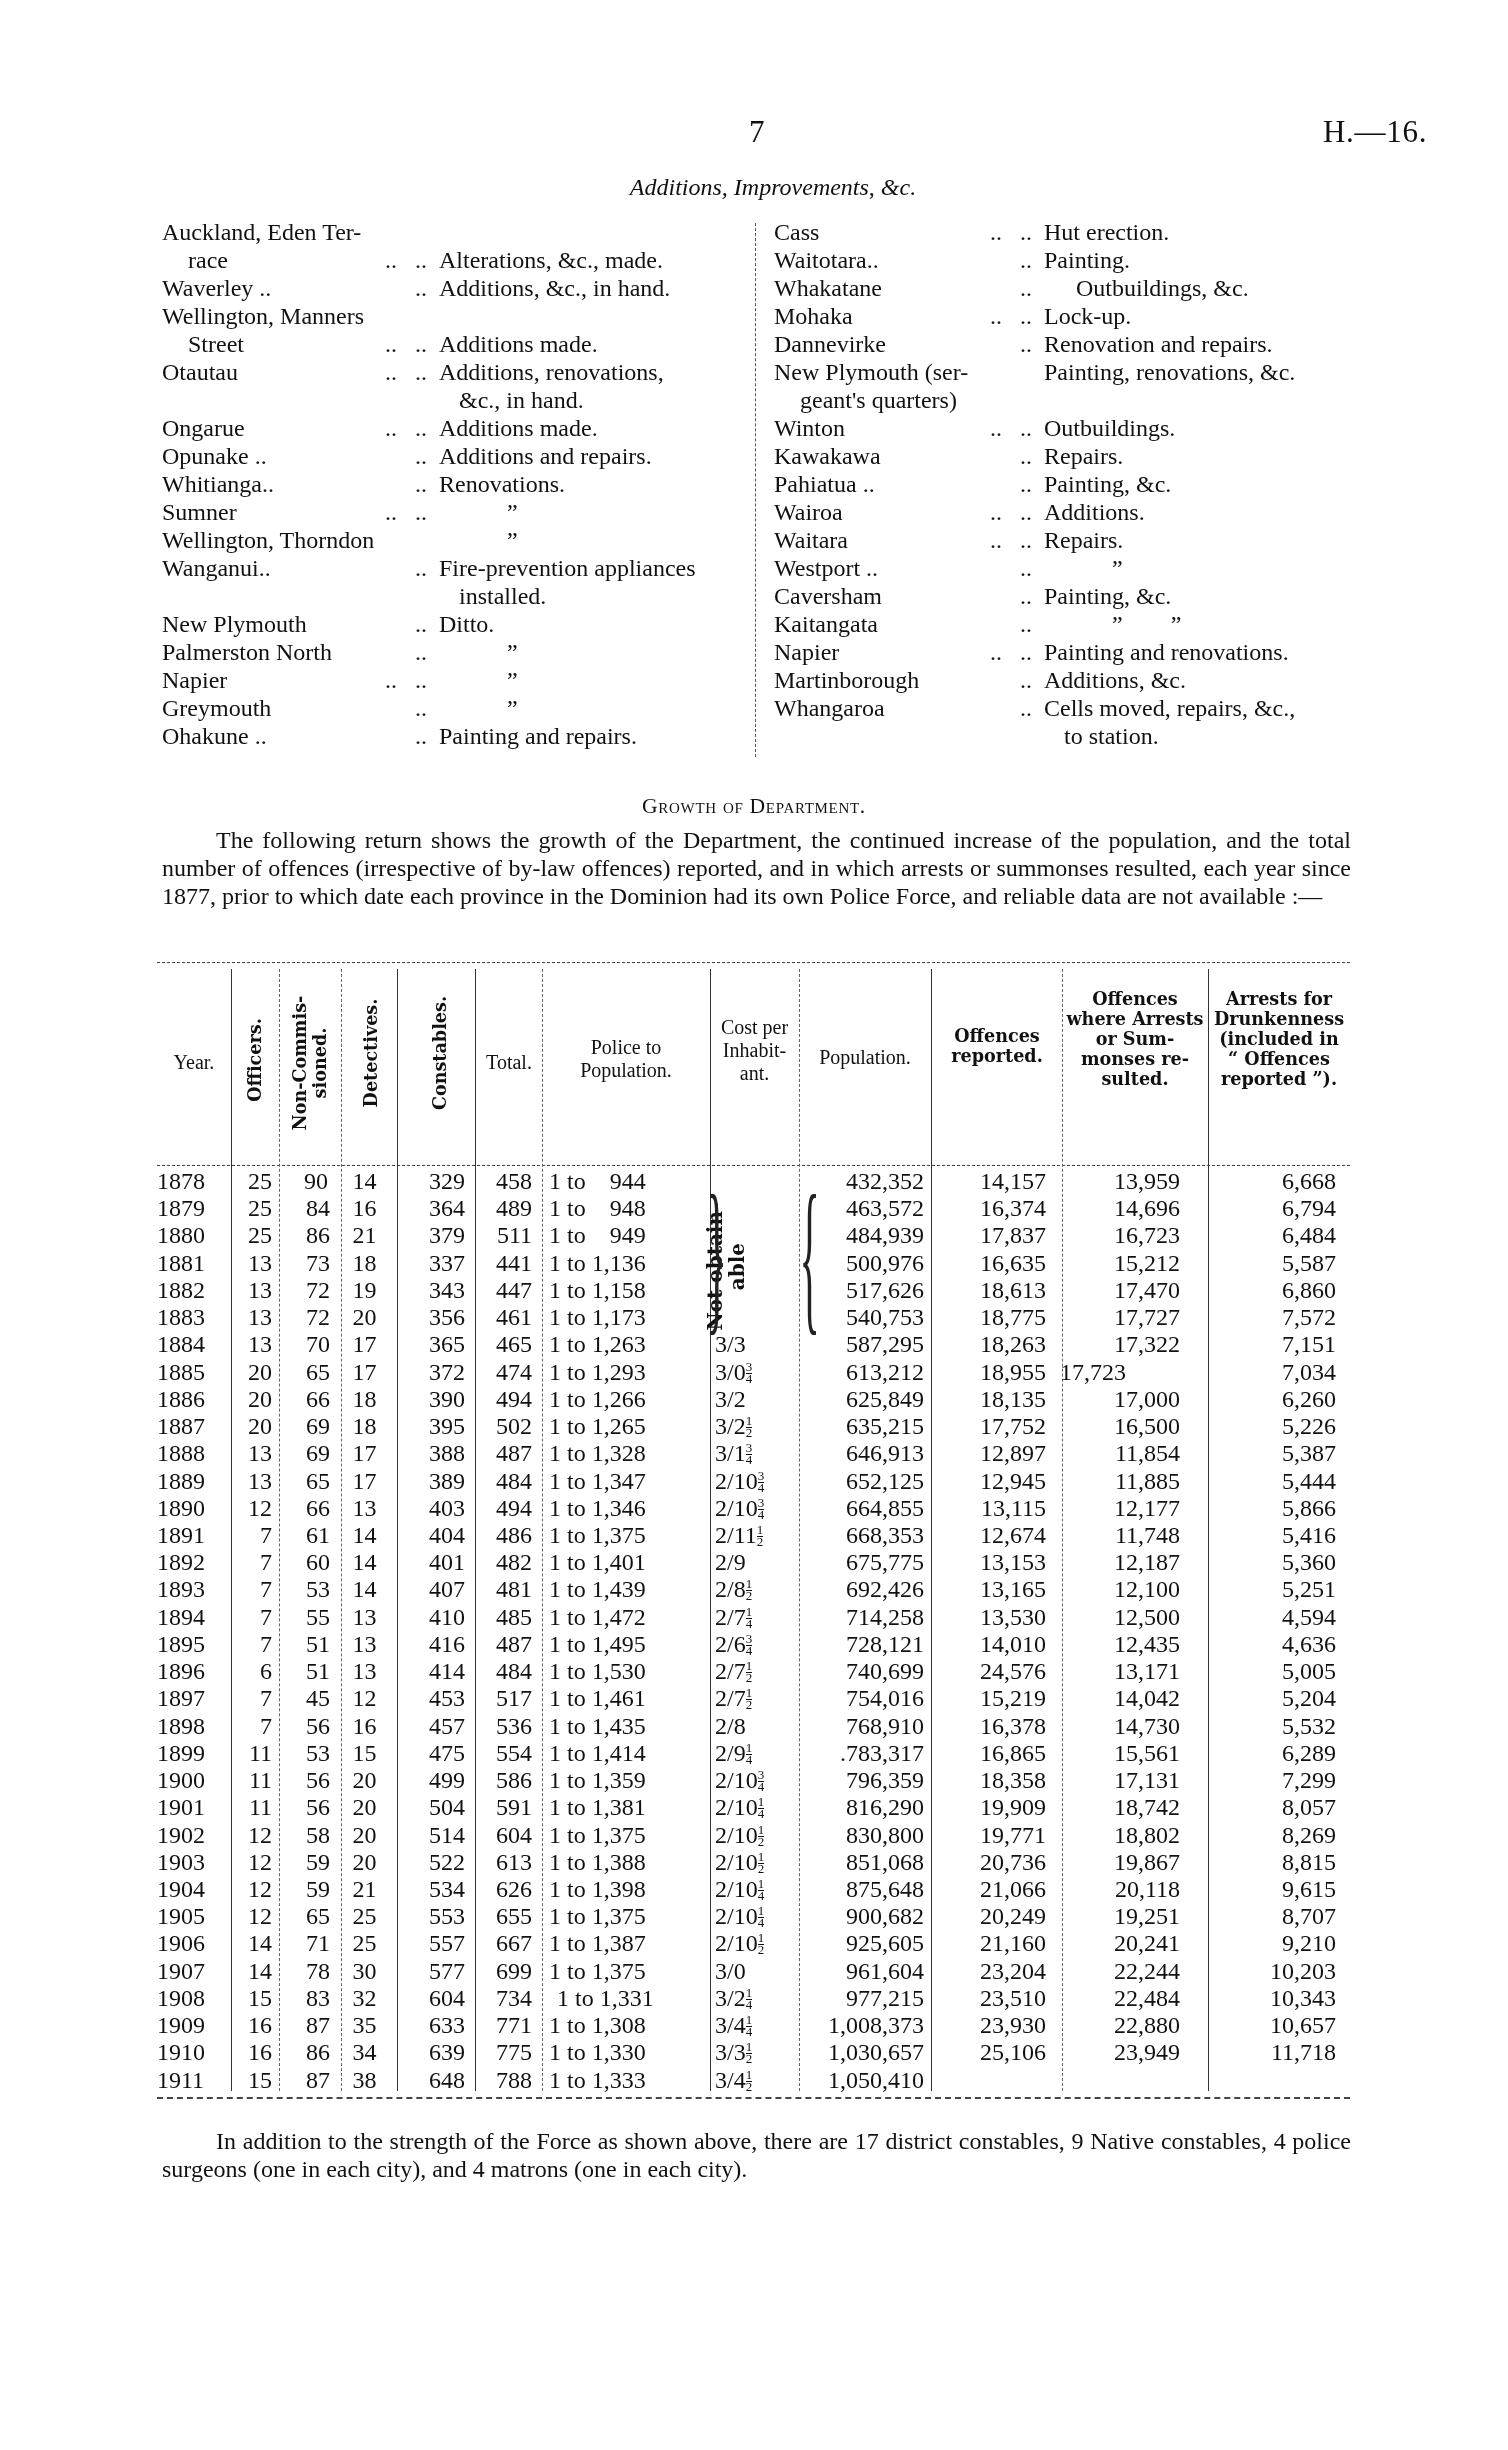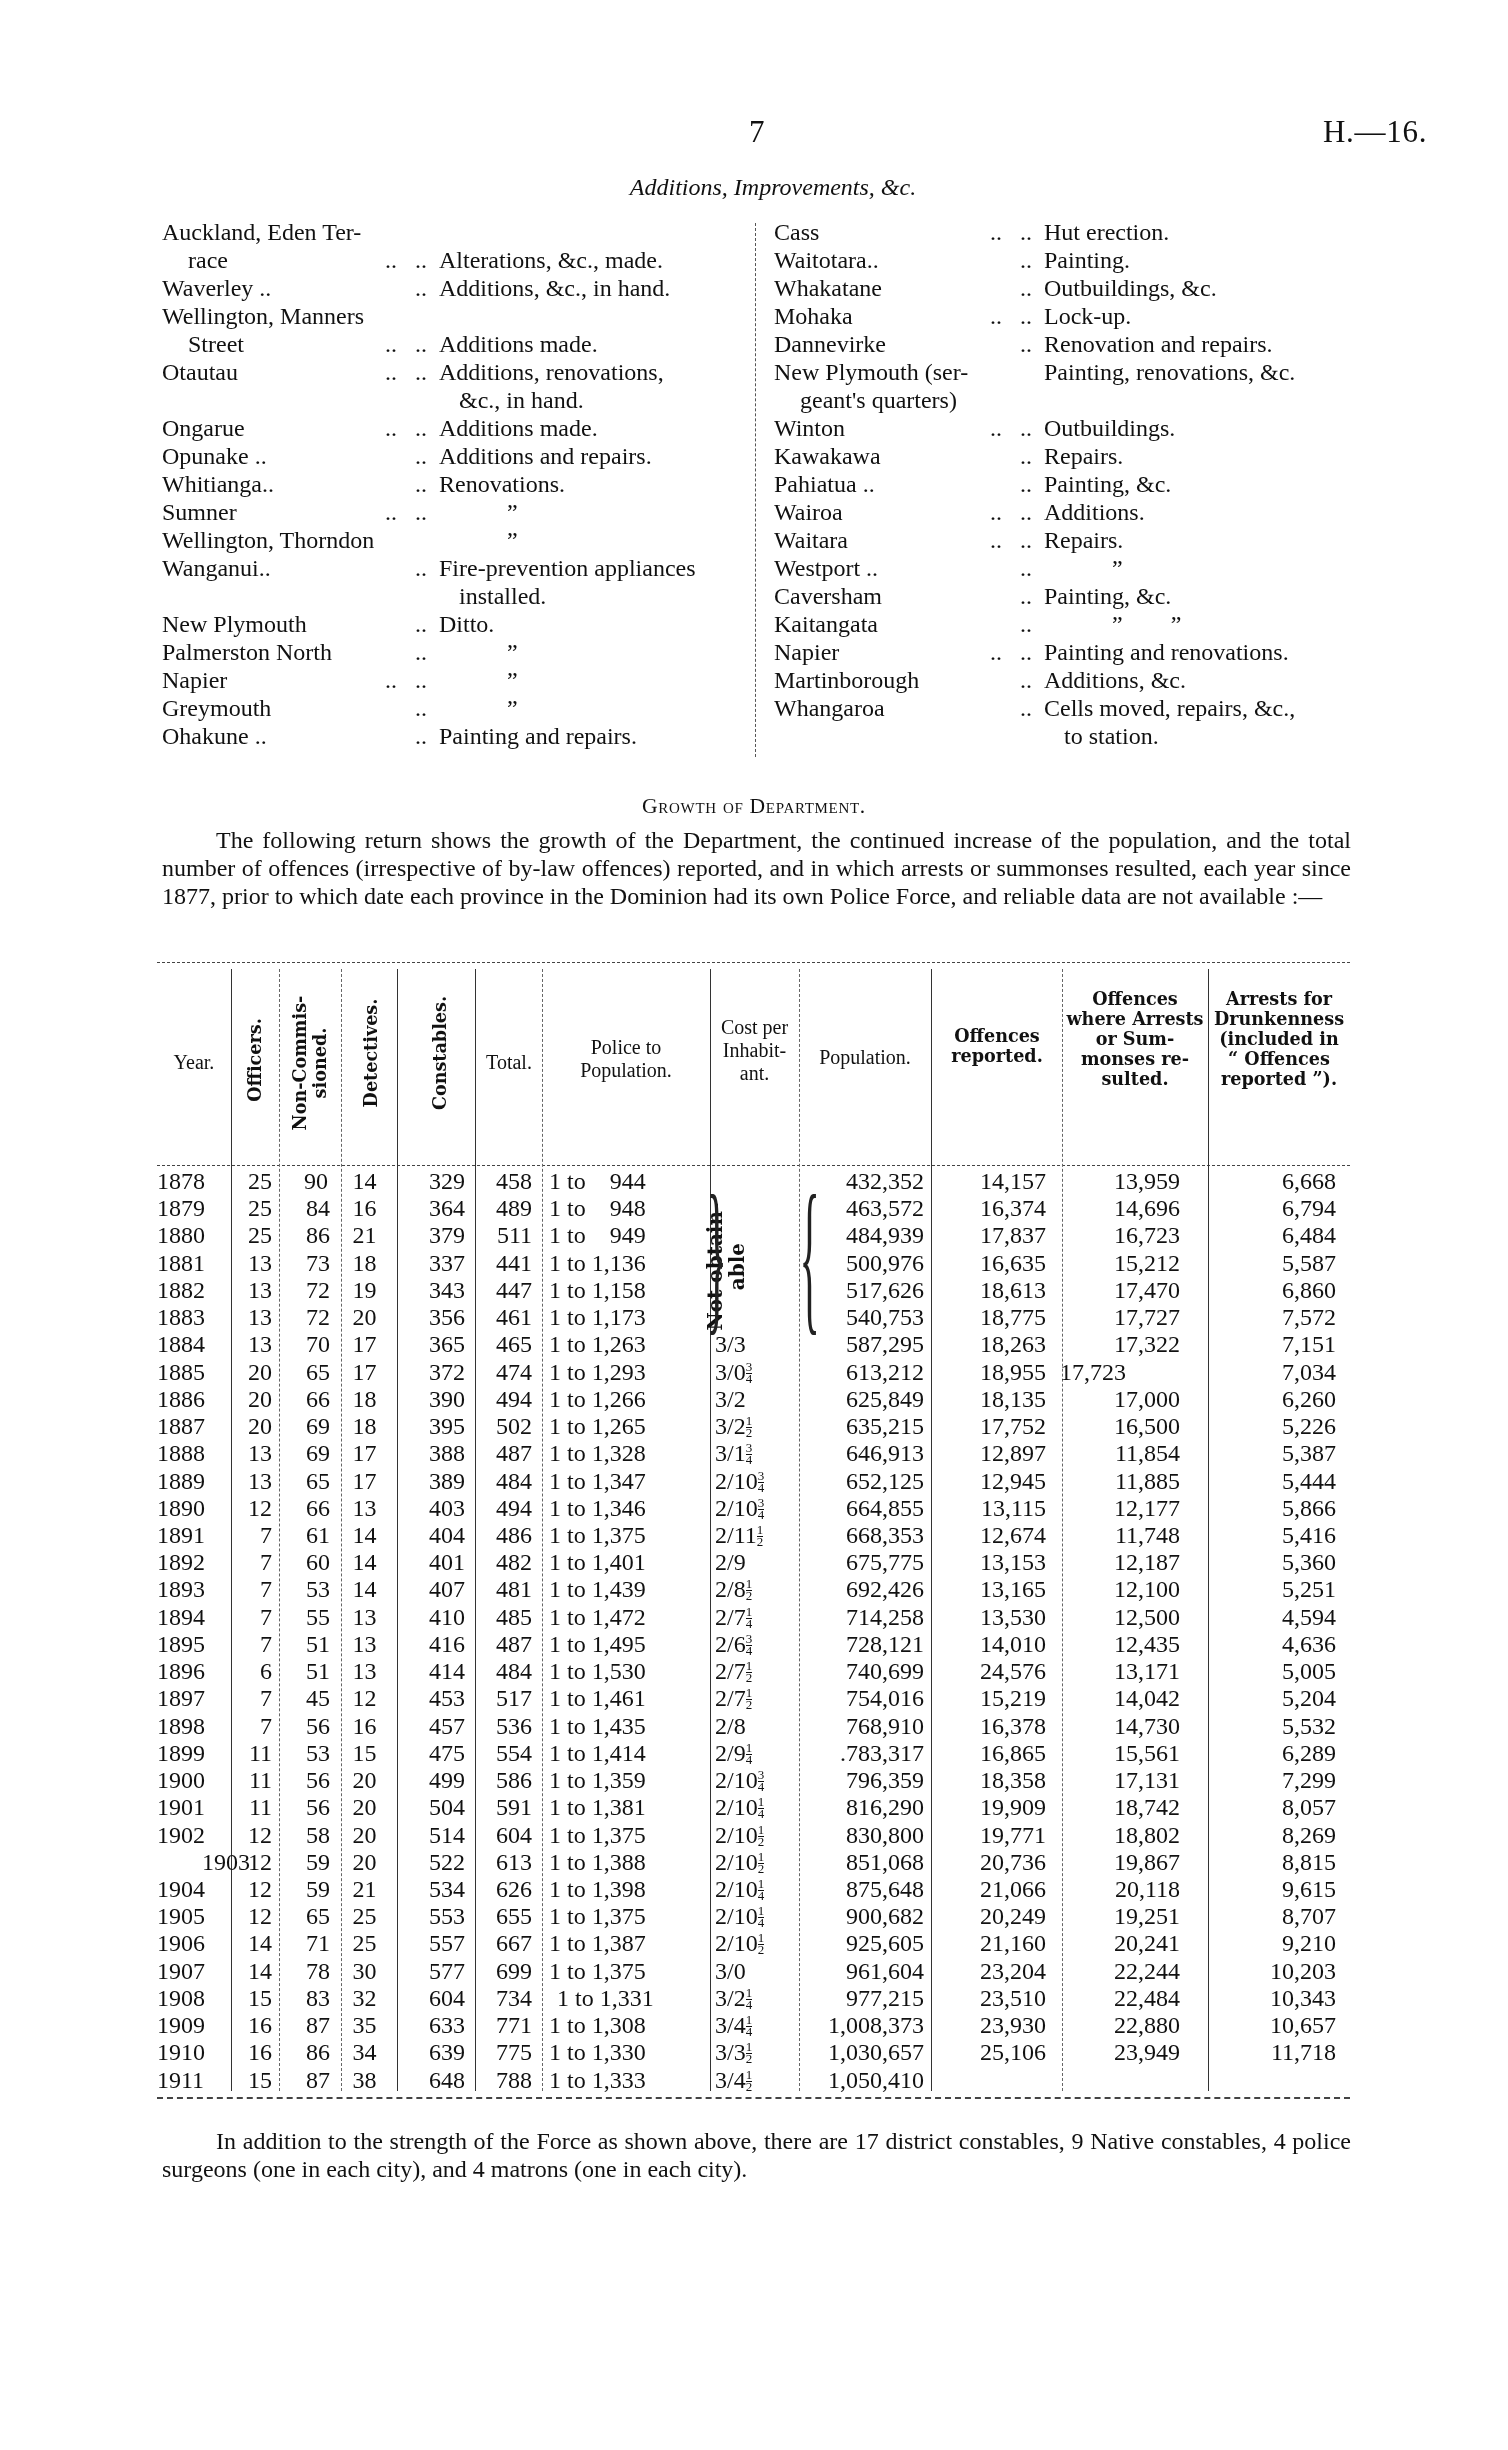--- a/index.html
+++ b/index.html
@@ -139,21 +139,21 @@
     <div class="add-row">
       <span class="place"><span>Cass</span><span class="dots" style="white-space: pre;">..   ..</span></span>
       <span class="desc" style="white-space: pre;">Hut erection.</span>
     </div>
     <div class="add-row">
       <span class="place"><span>Waitotara..</span><span class="dots" style="white-space: pre;">..</span></span>
       <span class="desc" style="white-space: pre;">Painting.</span>
     </div>
     <div class="add-row">
       <span class="place"><span>Whakatane</span><span class="dots" style="white-space: pre;">..</span></span>
-      <span class="desc" style="white-space: pre;">Outbuildings, &amp;c.</span>
+      <span class="desc" style="white-space: pre; margin-left: 32px;">Outbuildings, &amp;c.</span>
     </div>
     <div class="add-row">
       <span class="place"><span>Mohaka</span><span class="dots" style="white-space: pre;">..   ..</span></span>
       <span class="desc" style="white-space: pre;">Lock-up.</span>
     </div>
     <div class="add-row">
       <span class="place"><span>Dannevirke</span><span class="dots" style="white-space: pre;">..</span></span>
       <span class="desc" style="white-space: pre;">Renovation and repairs.</span>
     </div>
     <div class="add-row">
@@ -598,21 +598,21 @@
         <div class="cell r" style="left: 240px; width: 68px; white-space: pre;"><span>514</span></div>
         <div class="cell r" style="left: 318px; width: 57px; white-space: pre;"><span>604</span></div>
         <div class="cell " style="left: 392px; width: 155px; white-space: pre;"><span>1 to 1,375</span></div>
         <div class="cell " style="left: 558px; width: 84px; white-space: pre;"><span>2/10</span><span class="frac"><span class="n">1</span><span>2</span></span></div>
         <div class="cell r" style="left: 642px; width: 125px; white-space: pre;"><span>830,800</span></div>
         <div class="cell r" style="left: 774px; width: 115px; white-space: pre;"><span>19,771</span></div>
         <div class="cell r" style="left: 905px; width: 118px; white-space: pre;"><span>18,802</span></div>
         <div class="cell r" style="left: 1051px; width: 128px; white-space: pre;"><span>8,269</span></div>
       </div>
       <div class="row" style="top: 681px;">
-        <div class="cell " style="left: 0px; width: 68px; white-space: pre; margin-left: 45px;"><span>1903</span></div>
+        <div class="cell " style="left: 0px; width: 68px; white-space: pre;"><span>1903</span></div>
         <div class="cell r" style="left: 74px; width: 41px; white-space: pre;"><span>12</span></div>
         <div class="cell r" style="left: 122px; width: 51px; white-space: pre;"><span>59</span></div>
         <div class="cell c" style="left: 184px; width: 47px; white-space: pre;"><span>20</span></div>
         <div class="cell r" style="left: 240px; width: 68px; white-space: pre;"><span>522</span></div>
         <div class="cell r" style="left: 318px; width: 57px; white-space: pre;"><span>613</span></div>
         <div class="cell " style="left: 392px; width: 155px; white-space: pre;"><span>1 to 1,388</span></div>
         <div class="cell " style="left: 558px; width: 84px; white-space: pre;"><span>2/10</span><span class="frac"><span class="n">1</span><span>2</span></span></div>
         <div class="cell r" style="left: 642px; width: 125px; white-space: pre;"><span>851,068</span></div>
         <div class="cell r" style="left: 774px; width: 115px; white-space: pre;"><span>20,736</span></div>
         <div class="cell r" style="left: 905px; width: 118px; white-space: pre;"><span>19,867</span></div>

